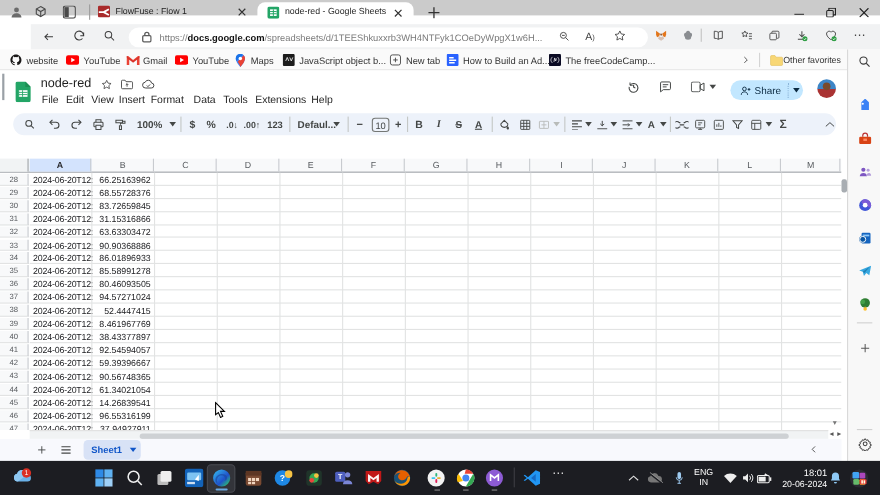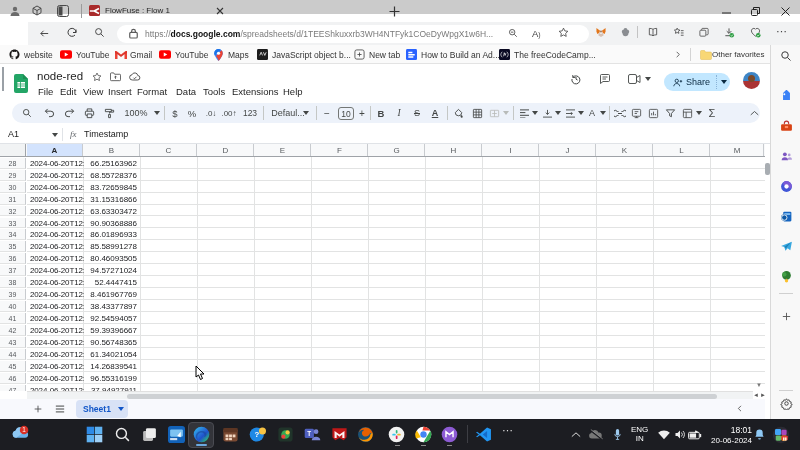--- a/index.html
+++ b/index.html
@@ -17,21 +17,21 @@
 #pill { left:89px; top:2.5px; width:472px; height:18px; background:#fff; border-radius:9px; }
 .url { font-size:8.5px; color:#7a7a7a; white-space:nowrap; }
 .url b { color:#111; font-weight:bold; }
 
 #bmrow { left:0; top:45px; width:800px; height:19px; background:#fafafa; border-bottom:1px solid #e3e3e3; }
 .bm { position:absolute; top:4.5px; font-size:8.5px; color:#333; white-space:nowrap; }
 
 #sheets { left:0; top:64px; width:770px; height:355px; background:#fff; }
 #menurow span { position:absolute; font-size:9.5px; color:#1f1f1f; }
 #toolbar { left:12px; top:39px; width:748px; height:20px; background:#edf2fa; border-radius:10px; }
-.ticon { position:absolute; top:0; height:20px; display:flex; align-items:center; justify-content:center; color:#444746; }
+.ticon { position:absolute; top:0; height:20px; display:flex; align-items:center; justify-content:center; color:#444746;font-weight:bold; }
 .tdiv { position:absolute; top:3px; width:1px; height:14px; background:#c4c7c5; }
 
 #fbar { left:0; top:61px; width:770px; height:19px; background:#fff; border-bottom:1px solid #e0e3e7; }
 
 #grid { left:0; top:80px; width:765px; height:247px; background:#fff; overflow:hidden; }
 #colhdr { left:0; top:0; width:765px; height:13px; background:#f8f9fa; border-bottom:1px solid #9fa3a8; }
 .ch { position:absolute; top:0; height:12px; border-right:1px solid #c8cbcf; font-size:8px; color:#575b5f; text-align:center; line-height:13px; }
 .rn { position:absolute; left:0; width:26px; border-right:1px solid #c8cbcf; border-bottom:1px solid #e2e3e3; font-size:7px; color:#55585c; text-align:center; background:#f8f9fa; }
 .row { position:absolute; left:27px; width:738px; border-bottom:1px solid #e2e3e3; }
 .ca { position:absolute; left:3px; top:0; width:54px; overflow:hidden; letter-spacing:-0.15px; font-size:8px; color:#202124; white-space:nowrap; }
@@ -69,20 +69,31 @@
 
   <svg class="abs" style="left:89px;top:5px" width="11" height="11" viewBox="0 0 11 11">
       <rect width="11" height="11" rx="1.5" fill="#a92a2a"></rect>
       <path d="M0.8 6h4.4M5.2 6L10 3.4M5.2 6L10 8.6" stroke="#fff" stroke-width="1.7" fill="none"></path>
     </svg>
   <div class="abs tabtxt" style="left:105px;top:6px">FlowFuse : Flow 1</div>
   <svg class="abs" style="left:216px;top:7px" width="8" height="8" viewBox="0 0 8 8" stroke="#333" stroke-width="1.1">
       <path d="M1 1l6 6M7 1l-6 6"></path>
     </svg>
 
+  <div class="abs" id="activetab">
+    <svg class="abs" style="left:9px;top:4px" width="11" height="11" viewBox="0 0 11 11">
+        <rect width="11" height="11" rx="2" fill="#23a566"></rect>
+        <rect x="2.5" y="2.5" width="6" height="6" fill="#fff"></rect>
+        <path d="M2.5 4.5h6M2.5 6.5h6M5.5 2.5v6" stroke="#23a566" stroke-width="0.9"></path>
+      </svg>
+    <div class="abs tabtxt" style="left:25px;top:4px">node-red - Google Sheets</div>
+    <svg class="abs" style="left:124px;top:6px" width="8" height="8" viewBox="0 0 8 8" stroke="#333" stroke-width="1.1">
+        <path d="M1 1l6 6M7 1l-6 6"></path>
+      </svg>
+  </div>
 
   <svg class="abs" style="left:389px;top:6px" width="11" height="11" viewBox="0 0 11 11" stroke="#333" stroke-width="1.2">
       <path d="M5.5 0.5v10M0.5 5.5h10"></path>
     </svg>
 
   <svg class="abs" style="left:722px;top:12px" width="9" height="2" viewBox="0 0 9 2">
       <path d="M0 1h9" stroke="#222" stroke-width="1"></path>
     </svg>
   <svg class="abs" style="left:751px;top:7px" width="9" height="9" viewBox="0 0 9 9" fill="none" stroke="#222">
       <rect x="0.5" y="2.5" width="6" height="6" rx="1"></rect>
@@ -423,27 +434,20 @@
         <rect x="3" y="3" width="18" height="18" rx="2"></rect>
         <path d="M3 9h18M9 9v12"></path>
       </svg>
     <div class="abs" style="left:684px;top:8px;width:0;height:0;border-left:3px solid transparent;border-right:3px solid transparent;border-top:4px solid #444746"></div>
     <div class="ticon" style="left:692px;width:16px;font-size:11px">Σ</div>
     <svg class="abs" style="left:738px;top:7px" width="9" height="6" viewBox="0 0 24 14" fill="none" stroke="#444746" stroke-width="2.4">
         <path d="M2 12L12 3l10 9"></path>
       </svg>
   </div>
 
-  <div class="abs" id="fbar">
-    <div class="abs" style="left:8px;top:4px;font-size:9px;color:#222">A1</div>
-    <div class="abs" style="left:52px;top:8px;width:0;height:0;border-left:3px solid transparent;border-right:3px solid transparent;border-top:4px solid #444746"></div>
-    <div class="abs" style="left:62px;top:3px;width:1px;height:13px;background:#e0e3e7"></div>
-    <div class="abs" style="left:70px;top:4px;font-size:9px;font-style:italic;color:#5f6368;font-family:'Liberation Serif',serif">fx</div>
-    <div class="abs" style="left:84px;top:4px;font-size:9px;color:#222">Timestamp</div>
-  </div>
 
   <div class="abs" id="grid">
       <div class="abs" id="colhdr">
         <div class="abs" style="left:0;top:0;width:26px;height:12px;background:#f1f3f4;border-right:1px solid #9fa3a8"></div>
         <div class="ch" style="left:27px;width:56px;background:#d3e3fd;color:#28292c;font-weight:bold;">A</div>
         <div class="ch" style="left:84px;width:56px;">B</div>
         <div class="ch" style="left:141px;width:56px;">C</div>
         <div class="ch" style="left:198px;width:56px;">D</div>
         <div class="ch" style="left:255px;width:56px;">E</div>
         <div class="ch" style="left:312px;width:56px;">F</div>

